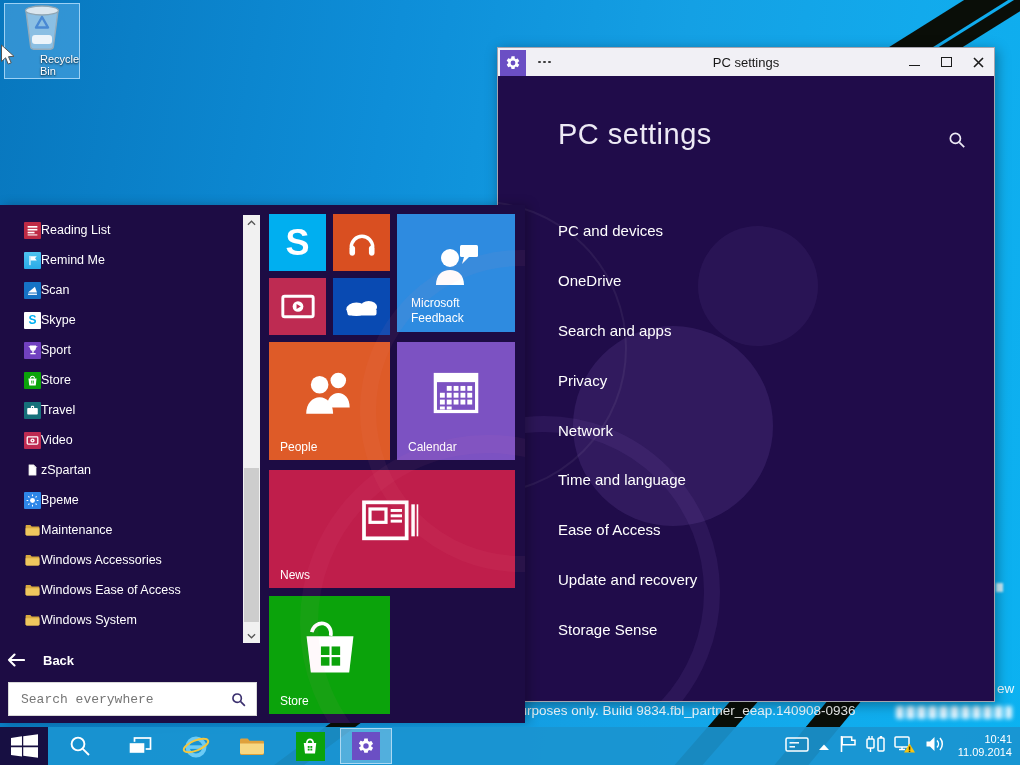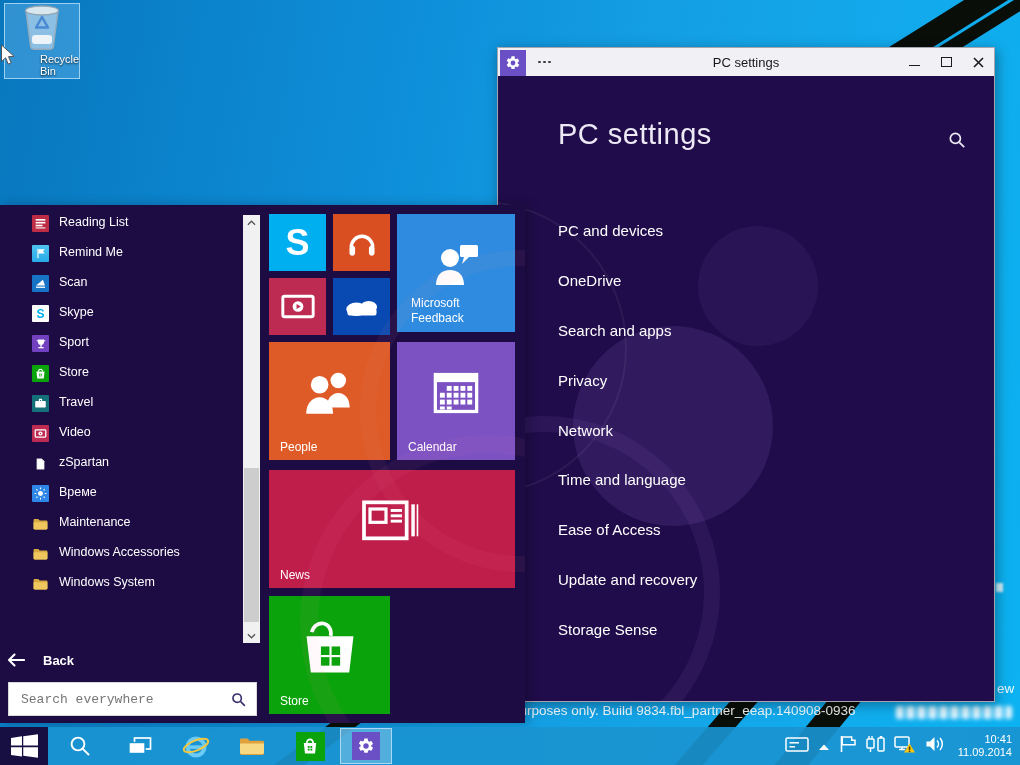--- a/index.html
+++ b/index.html
@@ -44,21 +44,21 @@
   .c4{left:200px;top:150px;width:120px;height:120px;background:rgba(130,95,190,.10);}
   .ps-header{position:absolute;left:60px;top:42px;font-size:29px;font-weight:300;letter-spacing:.5px;color:#EDEAF5;}
   .ps-search{position:absolute;right:28px;top:55px;color:#EDEAF5;}
   .ps-nav{position:absolute;left:60px;top:130px;right:20px;}
   .ps-nav .item{height:49.8px;display:flex;align-items:center;font-size:15px;color:#FFFFFF;}
 
   
   .startmenu{position:absolute;left:0;top:205px;width:525px;height:518px;z-index:20;
     background:var(--menu-bg,#1D0C44);overflow:hidden;box-shadow:4px 0 10px rgba(0,0,0,.25);}
   .applist{position:absolute;left:0;top:10px;width:240px;}
-  .app{display:flex;align-items:flex-start;height:30px;padding-left:32px;gap:10px;color:#fff;font-size:12.5px;}
+  .app{display:flex;align-items:center;height:30px;padding-left:24px;color:#fff;font-size:12.5px;}
   .ic{width:17px;height:17px;border-radius:1px;display:flex;align-items:center;justify-content:center;flex:0 0 17px;overflow:hidden;}
   .ic svg{display:block;}
   .ic-skype{background:#fff;color:#00AFF0;font-weight:bold;font-size:12px;line-height:1;}
   .scrollbar{position:absolute;left:243px;top:10px;width:17px;height:428px;background:#F1F1F1;}
   .sb-up,.sb-down{position:absolute;left:0;width:17px;height:15px;display:flex;align-items:center;justify-content:center;}
   .sb-up{top:0;} .sb-down{bottom:0;}
   .sb-thumb{position:absolute;left:1px;width:15px;top:253px;height:154px;background:#CDCDCD;}
   .tile{position:absolute;color:#fff;}
   .tlabel{position:absolute;left:11px;bottom:6px;font-size:12px;}
   .tlabel.two{left:14px;width:86px;line-height:1.25;}
@@ -312,20 +312,29 @@
         </span>
         <span>Windows Accessories</span>
       </div>
       <div class="app">
         <span class="ic">
           <svg width="15" height="12" viewBox="0 0 16 13">
               <path d="M.5 2.2C.5 1.5 1 1 1.7 1h4l1.4 1.6h7.2c.7 0 1.2.5 1.2 1.2v7.4c0 .7-.5 1.2-1.2 1.2H1.7c-.7 0-1.2-.5-1.2-1.2z" fill="#D8A93F"></path>
               <path d="M.5 4.5h15v6.7c0 .7-.5 1.2-1.2 1.2H1.7c-.7 0-1.2-.5-1.2-1.2z" fill="var(--folder-yellow)"></path>
             </svg>
         </span>
+        <span>Windows Ease of Access</span>
+      </div>
+      <div class="app">
+        <span class="ic">
+          <svg width="15" height="12" viewBox="0 0 16 13">
+              <path d="M.5 2.2C.5 1.5 1 1 1.7 1h4l1.4 1.6h7.2c.7 0 1.2.5 1.2 1.2v7.4c0 .7-.5 1.2-1.2 1.2H1.7c-.7 0-1.2-.5-1.2-1.2z" fill="#D8A93F"></path>
+              <path d="M.5 4.5h15v6.7c0 .7-.5 1.2-1.2 1.2H1.7c-.7 0-1.2-.5-1.2-1.2z" fill="var(--folder-yellow)"></path>
+            </svg>
+        </span>
         <span>Windows System</span>
       </div>
     </div>
 
     <div class="scrollbar">
       <div class="sb-up">
         <svg width="9" height="6" viewBox="0 0 10 6">
             <path d="M1 5 5 1 9 5" fill="none" stroke="#555" stroke-width="1.4"></path>
           </svg>
       </div>

